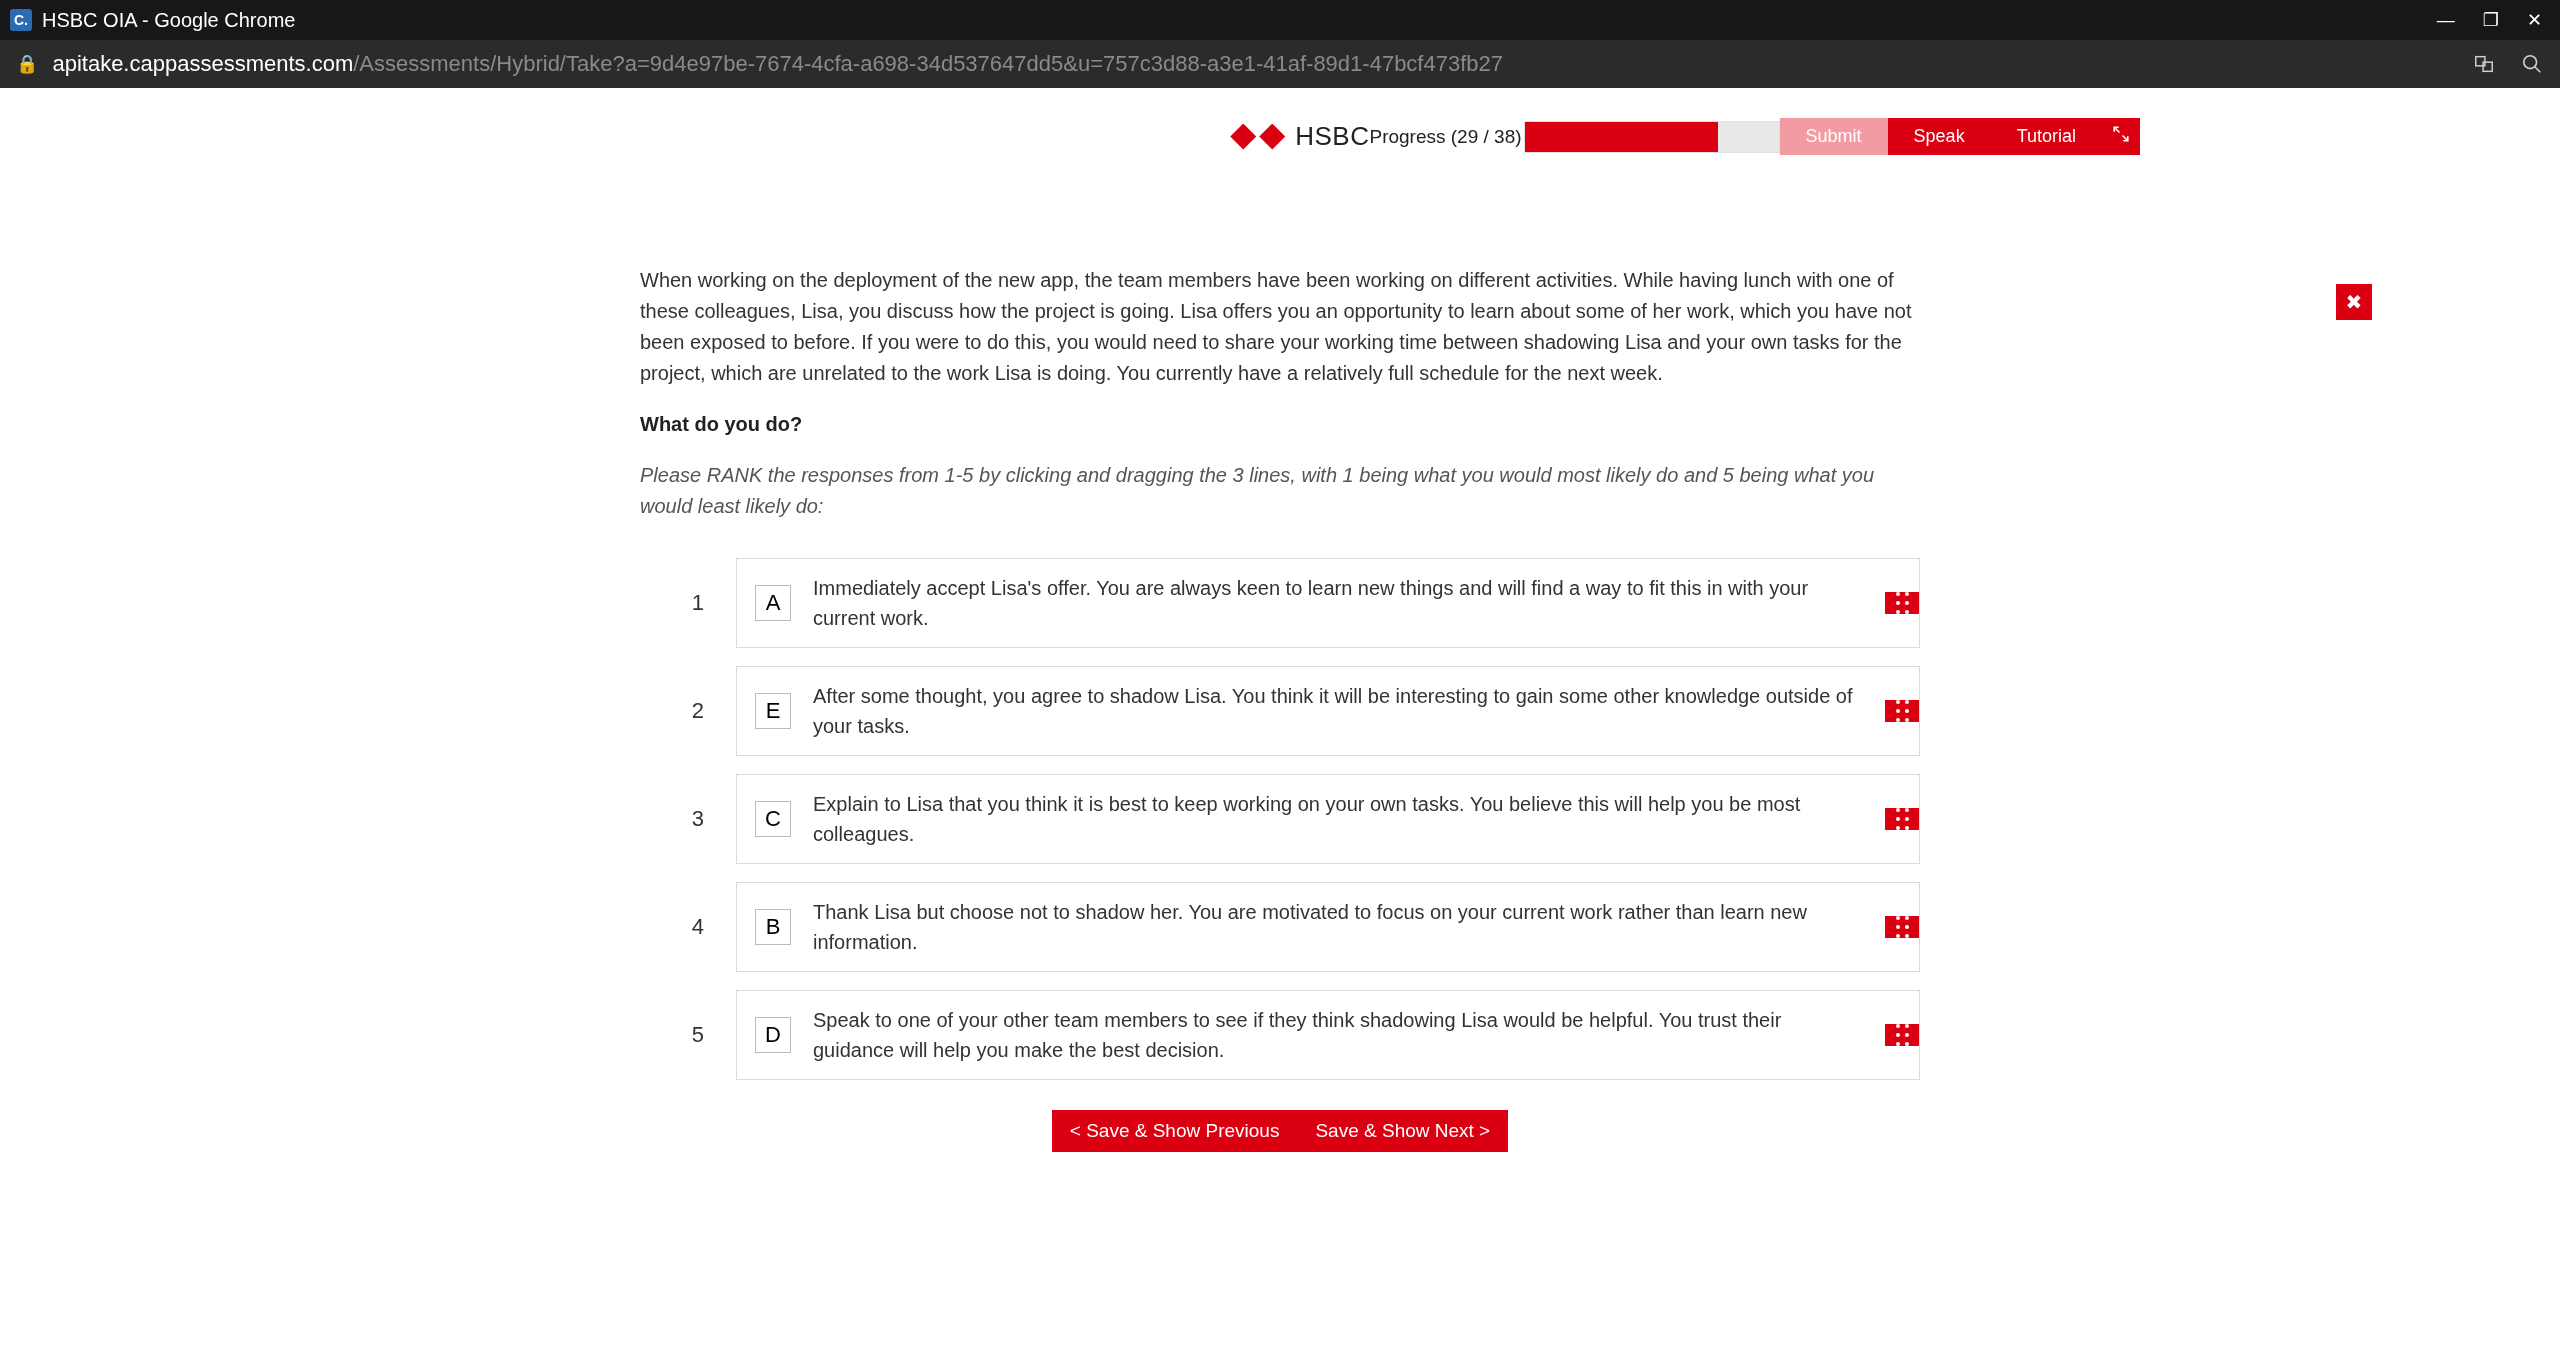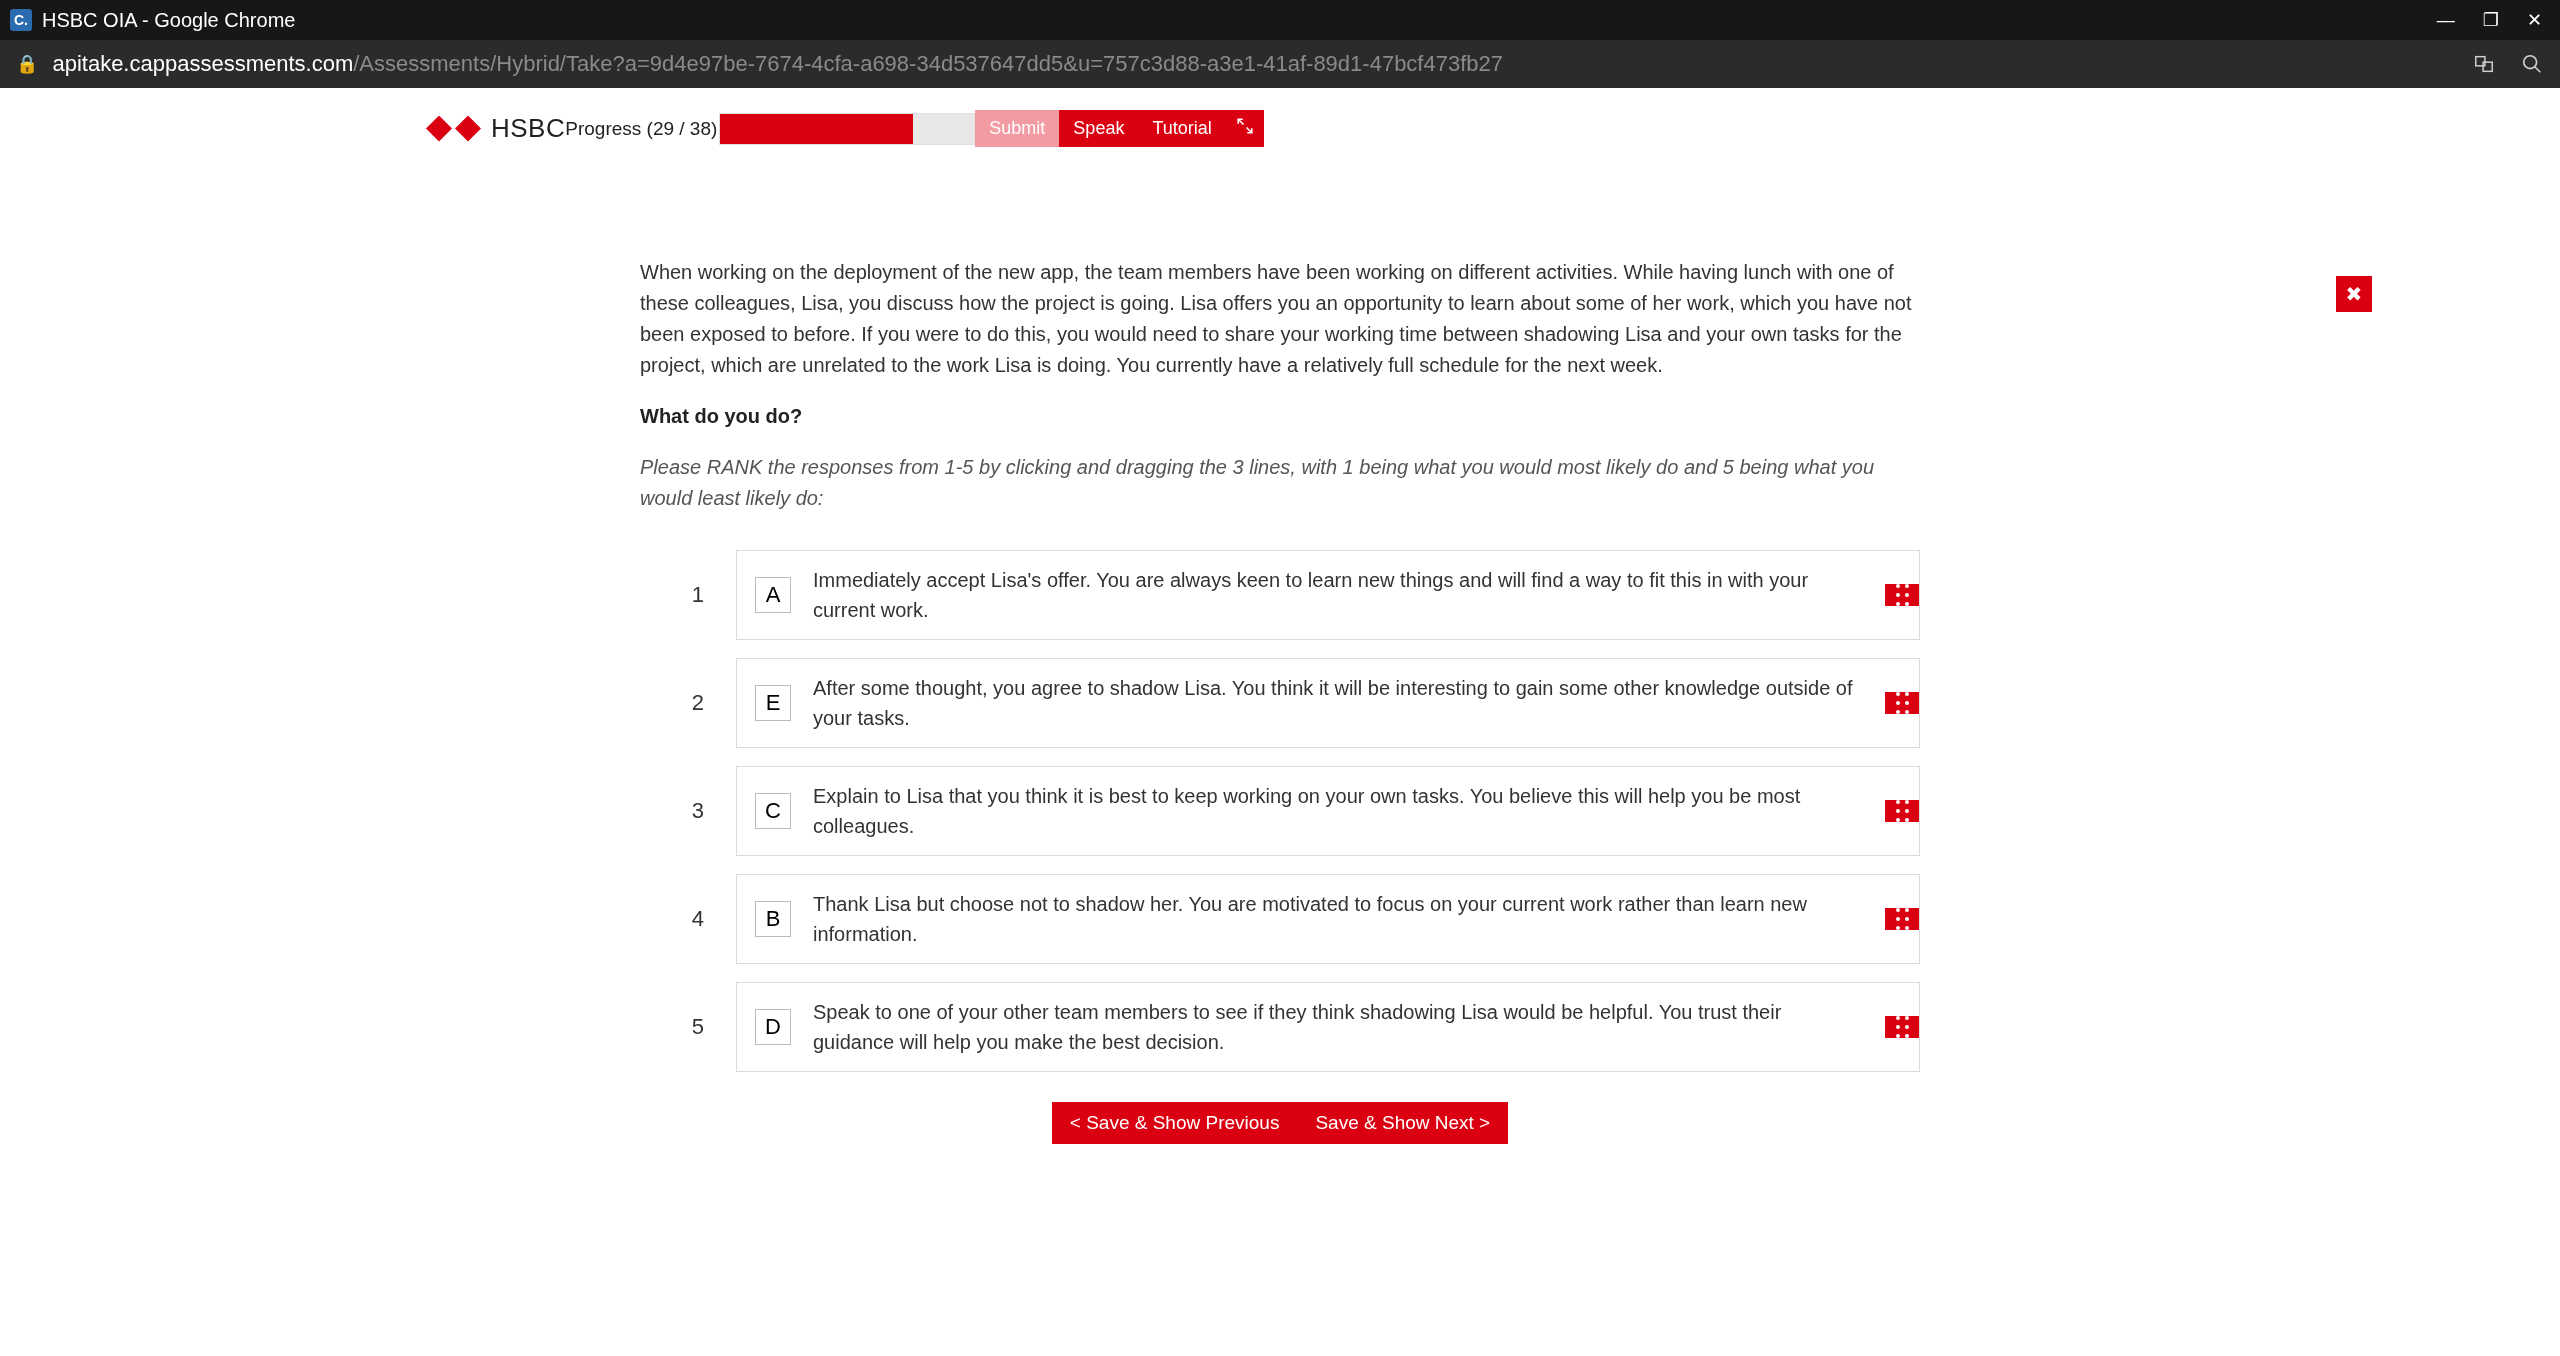--- a/index.html
+++ b/index.html
@@ -42,44 +42,44 @@
   .addr-url { white-space: nowrap; }
   .addr-url .host { color: #fff; }
   .addr-url .path { color: #8a8a8a; }
   .addressbar-right { display: flex; gap: 24px; align-items: center; }
   .addr-icon { width: 24px; height: 24px; display: inline-flex; align-items: center; justify-content: center; color: #d0d0d0; }
 
   
   .page { background: #fff; position: relative; min-height: calc(100% - 88px); }
 
   .header {
-    display: flex; align-items: center; justify-content: flex-start;
+    display: flex; align-items: center; justify-content: flex-end;
     padding: 18px 0 0 0;
     max-width: 1720px;
-    margin: 4px auto;
+    margin: 12px auto;
   }
   .logo { display: flex; align-items: center; gap: 10px; padding-left: 6px; }
   .logo-hexes { display: flex; gap: 3px; }
   .hex {
     width: 26px; height: 26px; background: #db0011;
     clip-path: polygon(50% 0, 100% 50%, 50% 100%, 0 50%);
   }
   .logo-text { font-weight: 500; font-size: 26px; letter-spacing: 0.5px; color: #222; }
 
   .header-right { display: flex; align-items: center; }
   .progress-label { font-size: 19px; color: #222; margin-right: 2px; }
   .progress-bar {
     width: 256px; height: 32px; background: #e8e8e8; position: relative;
     border: 1px solid #e0e0e0;
   }
   .progress-fill { height: 100%; background: #db0011; }
 
   .btn {
     background: #db0011; color: #fff; border: none;
-    padding: 8px 14px; font-size: 18px; cursor: pointer;
+    padding: 8px 26px; font-size: 18px; cursor: pointer;
   }
   .btn.disabled { background: #f39ba3; cursor: default; }
   .btn.square { padding: 7px 10px; }
 
   .close-panel {
     position: absolute; top: 184px; right: 188px;
     width: 36px; height: 36px; background: #db0011;
     display: flex; align-items: center; justify-content: center;
     color: #fff; font-size: 20px; cursor: pointer;
   }

